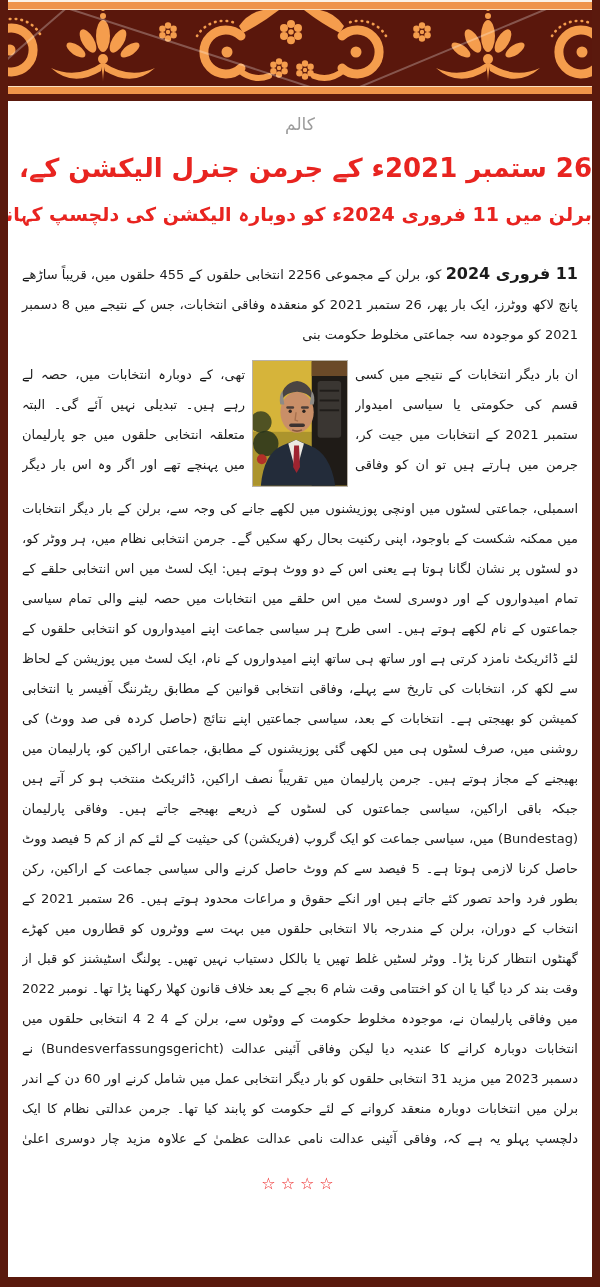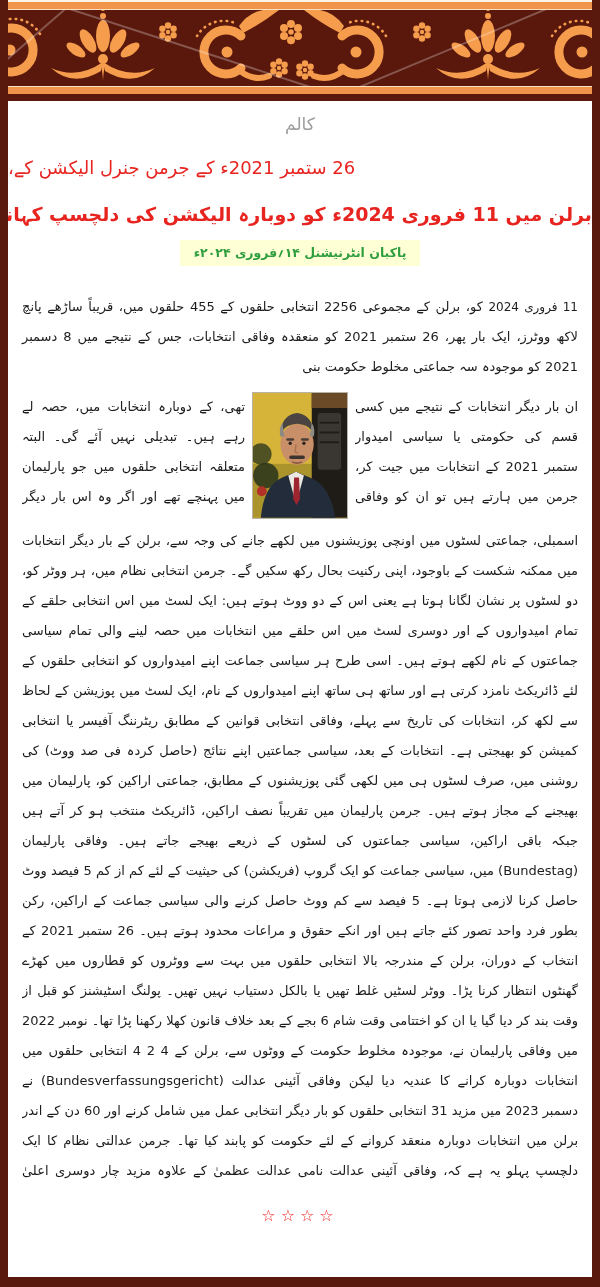--- a/index.html
+++ b/index.html
@@ -19,22 +19,22 @@
   .strip-orange{height:7px;background:#ef944a;}
   .strip-thin{height:1px;background:#fbe0c0;}
   .strip-maroon{height:7px;background:#5a190d;}
   .orn{display:block;}
   
   .kalam{
     margin-top:13px;text-align:center;color:#9c9c9c;
     font-size:17px;direction:rtl;
   }
   .h1{
-    margin-top:13px;text-align:left;color:#e82420;
-    font-size:18px;font-weight:normal;direction:rtl;white-space:nowrap;line-height:42px;
+    margin-top:13px;text-align:right;color:#e82420;
+    font-size:26px;font-weight:bold;direction:rtl;white-space:nowrap;line-height:42px;
   }
   .h2{
     margin-top:6px;text-align:center;color:#e82420;
     font-size:19px;font-weight:bold;direction:rtl;white-space:nowrap;line-height:38px;
   }
   .author{
     margin-top:7px;text-align:center;color:#1e3092;
     font-size:16px;font-weight:bold;direction:rtl;line-height:28px;
   }
   .issue-wrap{margin-top:7px;text-align:center;}
@@ -42,21 +42,21 @@
     display:inline-block;background:#ffffd6;color:#2f9e3f;
     font-size:12.5px;font-weight:bold;direction:rtl;
     padding:4px 14px;line-height:18px;
   }
   
   .bodytext{
     direction:rtl;text-align:justify;color:#1c1c1c;
     font-size:13px;line-height:30px;
   }
   .p1{margin:26px 14px 0;}
-  .lead{font-size:12px;font-weight:normal;}
+  .lead{font-size:16px;font-weight:bold;}
   .wraprow{
     margin:10px 14px 0;height:127px;display:flex;gap:7px;overflow:hidden;
   }
   .wrapcol{flex:1;overflow:hidden;}
   .photo{
     width:96px;height:127px;flex:0 0 96px;
     border:1px solid #b9b2a8;box-sizing:border-box;background:#d6b43a;
   }
   .p2{margin:7px 14px 0;max-height:668px;overflow:hidden;}
   .stars{
@@ -125,23 +125,20 @@
         </g>
       </svg>
       <div class="strip-thin"></div>
       <div class="strip-orange"></div>
       <div class="strip-maroon"></div>
     </div>
 
     <div class="kalam">کالم</div>
     <div class="h1">26 ستمبر 2021ء کے جرمن جنرل الیکشن کے،</div>
     <div class="h2">برلن میں 11 فروری 2024ء کو دوبارہ الیکشن کی دلچسپ کہانی</div>
-    <div class="issue-wrap">
-      <span class="issue">پاکبان انٹرنیشنل ۱۴؍فروری ۲۰۲۴ء</span>
-    </div>
 
     <div class="bodytext p1">
       <span class="lead">11 فروری 2024</span>
       <span> کو، برلن کے مجموعی 2256 انتخابی حلقوں کے 455 حلقوں میں، قریباً ساڑھے پانچ لاکھ ووٹرز، ایک بار پھر، 26 ستمبر 2021 کو منعقدہ وفاقی انتخابات، جس کے نتیجے میں 8 دسمبر 2021 کو موجودہ سہ جماعتی مخلوط حکومت بنی</span>
     </div>
 
     <div class="wraprow">
       <div class="bodytext wrapcol"> تھی، کے دوبارہ انتخابات میں، حصہ لے رہے ہیں۔ تبدیلی نہیں آئے گی۔ البتہ متعلقہ انتخابی حلقوں میں جو پارلیمان میں پہنچے تھے اور اگر وہ اس بار دیگر انتخابات سمیٹنا ہوگا۔ اس بات کا قوی امکان ہے کہ ستمبر 2021</div>
       <svg class="photo" viewBox="0 0 96 127">
         <rect width="96" height="127" fill="#d6b43a"></rect>

